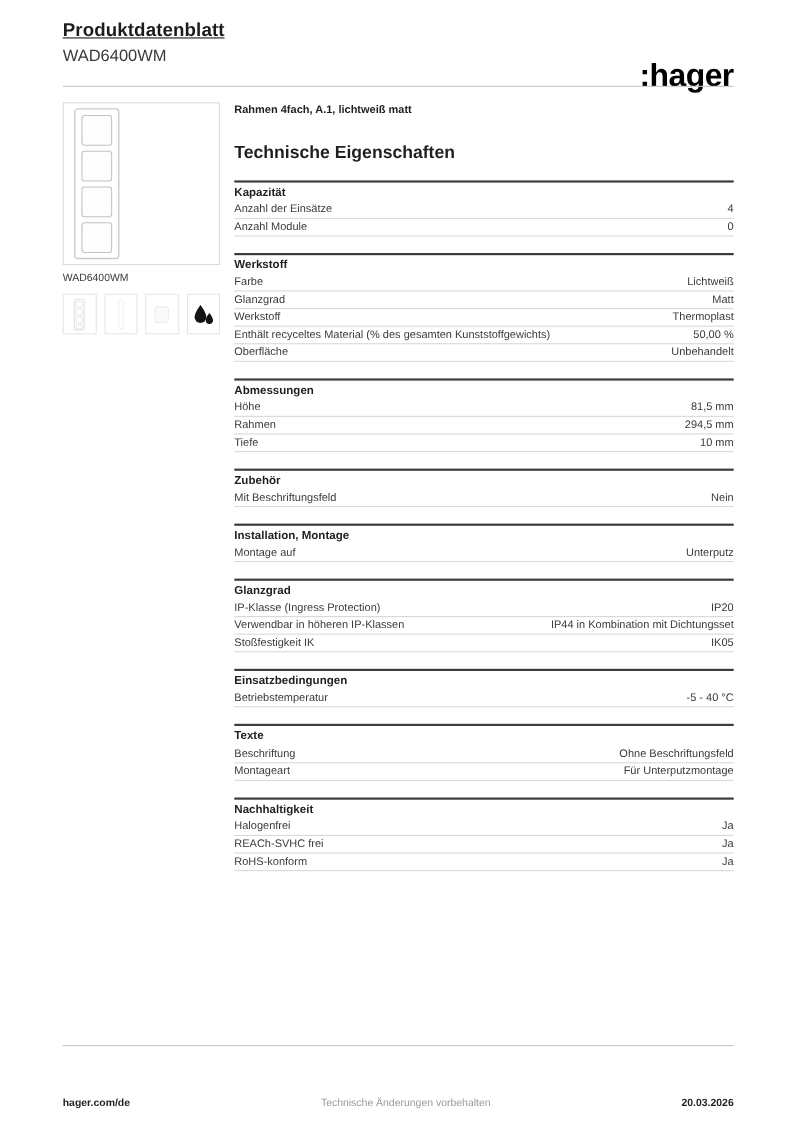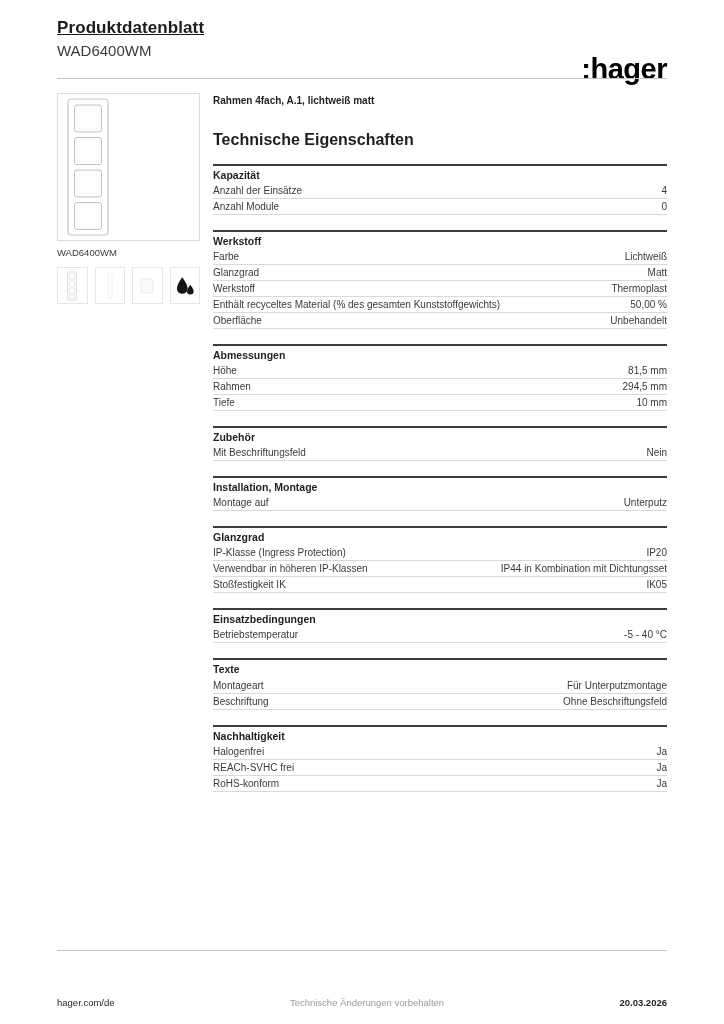--- a/index.html
+++ b/index.html
@@ -40,21 +40,21 @@
          padding:2px 0 1px; border-bottom:1px solid #d9d9d9;
          font-size:10px; line-height:1.2; color:#3a3a3a; }
   .row-label { text-align:left; }
   .row-value { text-align:right; white-space:pre-line; }
 
   
   .footer { position:absolute; left:57px; right:57px; bottom:16px;
             border-top:1px solid #c6c6c6; padding-top:7px;
             display:flex; justify-content:space-between; align-items:baseline;
             font-size:9.5px; }
-  .footer-left  { font-weight:normal; color:#1f1f1f; }
+  .footer-left  { font-weight:bold; color:#1f1f1f; }
   .footer-center{ color:#9a9a9a;margin-top:39px; }
   .footer-right { font-weight:bold; color:#1f1f1f; }
 </style>
 </head>
 <body>
 
 <header class="header">
   <div>
     <div class="doc-title">Produktdatenblatt</div>
     <div class="doc-subtitle">WAD6400WM</div>
@@ -173,26 +173,26 @@
         <div class="row-label">Stoßfestigkeit IK</div>
         <div class="row-value">IK05</div>
       </div>
       <div class="section-header">Einsatzbedingungen</div>
       <div class="row">
         <div class="row-label">Betriebstemperatur</div>
         <div class="row-value">-5 - 40 °C</div>
       </div>
       <div class="section-header">Texte</div>
       <div class="row">
+        <div class="row-label">Beschriftung</div>
+        <div class="row-value">Ohne Beschriftungsfeld</div>
+      </div>
+      <div class="row">
         <div class="row-label">Montageart</div>
         <div class="row-value">Für Unterputzmontage</div>
-      </div>
-      <div class="row">
-        <div class="row-label">Beschriftung</div>
-        <div class="row-value">Ohne Beschriftungsfeld</div>
       </div>
       <div class="section-header">Nachhaltigkeit</div>
       <div class="row">
         <div class="row-label">Halogenfrei</div>
         <div class="row-value">Ja</div>
       </div>
       <div class="row">
         <div class="row-label">REACh-SVHC frei</div>
         <div class="row-value">Ja</div>
       </div>

